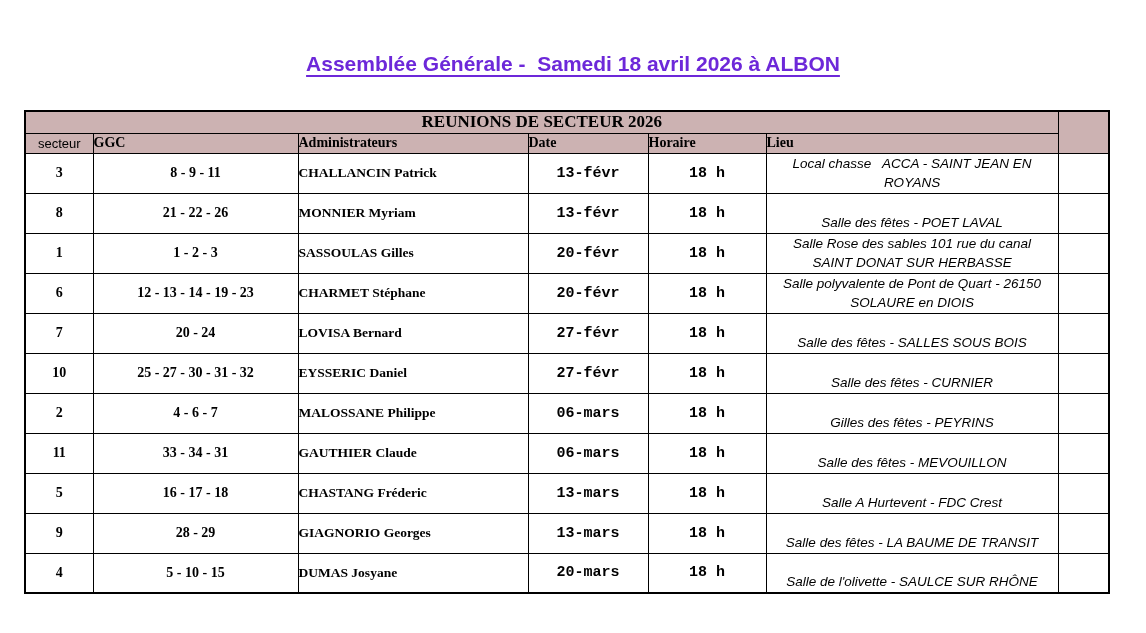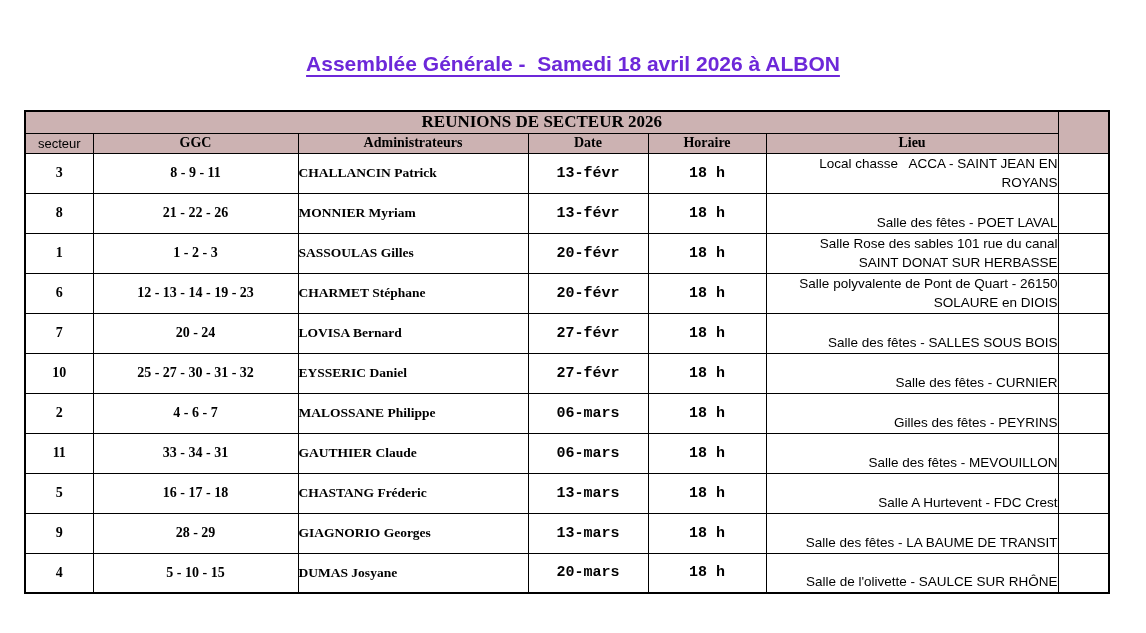--- a/index.html
+++ b/index.html
@@ -23,38 +23,38 @@
   td.t-title{
     background:var(--header-bg,#ccb2b2);
     text-align:center;vertical-align:middle;
     font-family:"Liberation Serif",serif;font-weight:bold;font-size:17px;
   }
   td.t-corner{background:var(--header-bg,#ccb2b2);}
 
   tr.colhead{height:20px;padding-left:32px;}
   tr.colhead td{background:var(--header-bg,#ccb2b2);vertical-align:middle;}
   .h-sans{font-family:"Liberation Sans",sans-serif;font-size:13px;font-weight:normal;text-align:center;}
-  .h-serif{font-family:"Liberation Serif",serif;font-size:14px;font-weight:bold;text-align:center;margin-left:32px;}
+  .h-serif{font-family:"Liberation Serif",serif;font-size:14px;font-weight:bold;margin-left:32px;}
 
   tr.data{height:40px;}
   td.c-sect,td.c-ggc{
     font-family:"Liberation Serif",serif;font-weight:bold;font-size:14px;
     text-align:center;vertical-align:middle;
   }
   td.c-admin{
     font-family:"Liberation Serif",serif;font-weight:bold;font-size:13.5px;
     text-align:left;vertical-align:middle;padding-left:5px;
   }
   td.c-date,td.c-hor{
     font-family:Liberation Mono, monospace;font-weight:bold;font-size:15px;
     text-align:center;vertical-align:middle;
   }
   td.c-lieu{
     font-family:"Liberation Sans",sans-serif;font-size:13.5px;
-    text-align:right;vertical-align:bottom;padding:1px 4px 3px 4px;
+    text-align:center;vertical-align:bottom;padding:1px 4px 3px 4px;font-style:italic;
   }
   .lieu-line{display:block;white-space:pre-wrap;line-height:1.4;}
   .lieu-line:empty{display:none;}
 </style>
 </head>
 <body>
 
 <div class="doc-title">
   <span>Assemblée Générale -  Samedi 18 avril 2026 à ALBON</span>
 </div>

